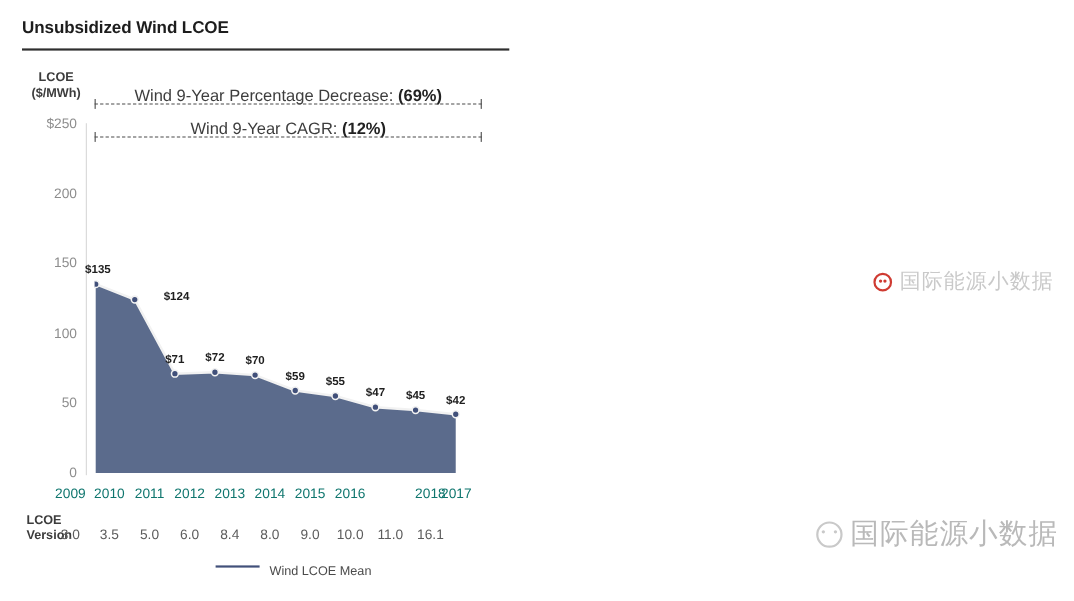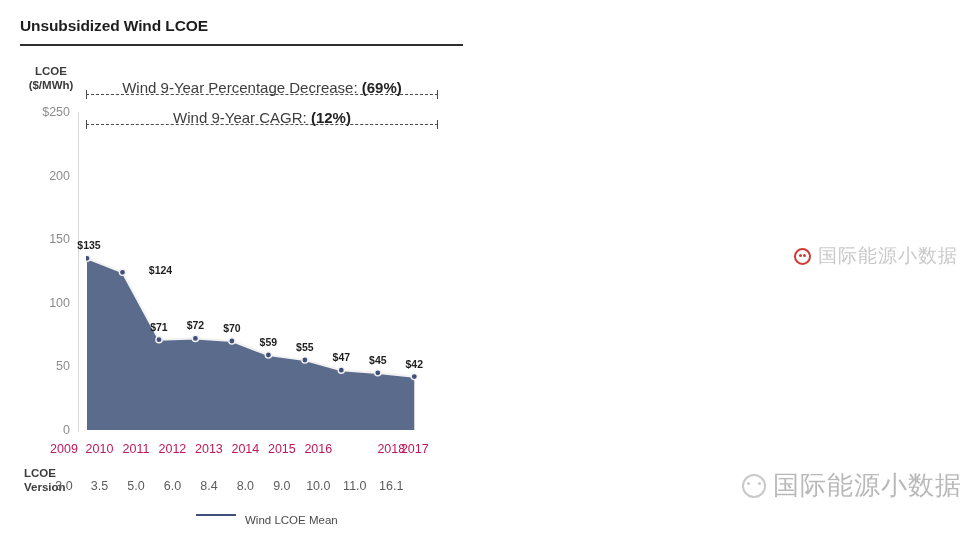--- a/index.html
+++ b/index.html
@@ -111,21 +111,21 @@
     text-align: right;
     white-space: nowrap;
     transform: translateY(-50%);
   }
   .panel-left .ytick  { left: 8px;  width: 62px; }
   .panel-right .ytick { left: 484px; width: 62px; }
 
   .xtick {
     position: absolute;
     font-size: 12.5px;
-    color: #be185d;
+    color: #0f766e;
     text-align: center;
     white-space: nowrap;
     top: 442px;
     transform: translateX(-50%);
     width: 46px;
     margin-left: -23px;
   }
 
   .vtick {
     position: absolute;

